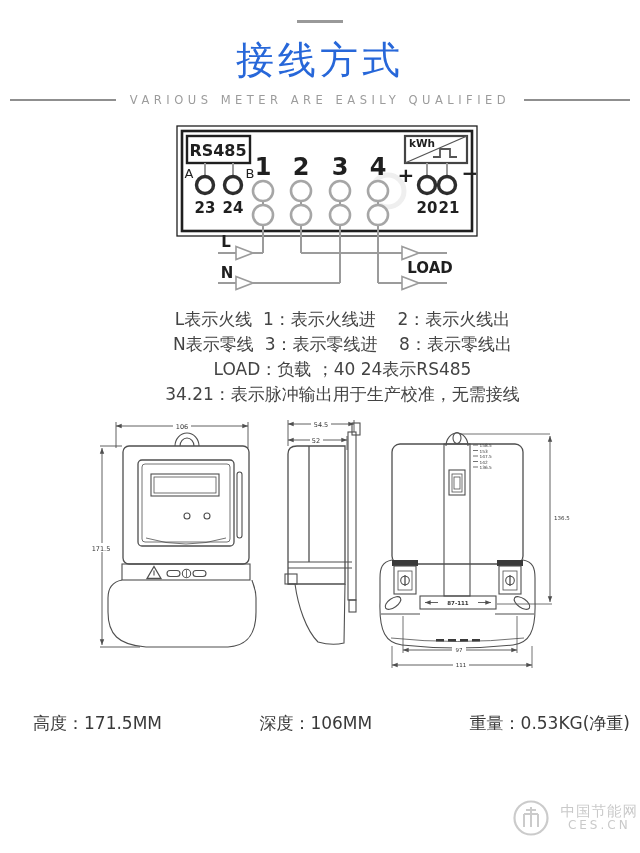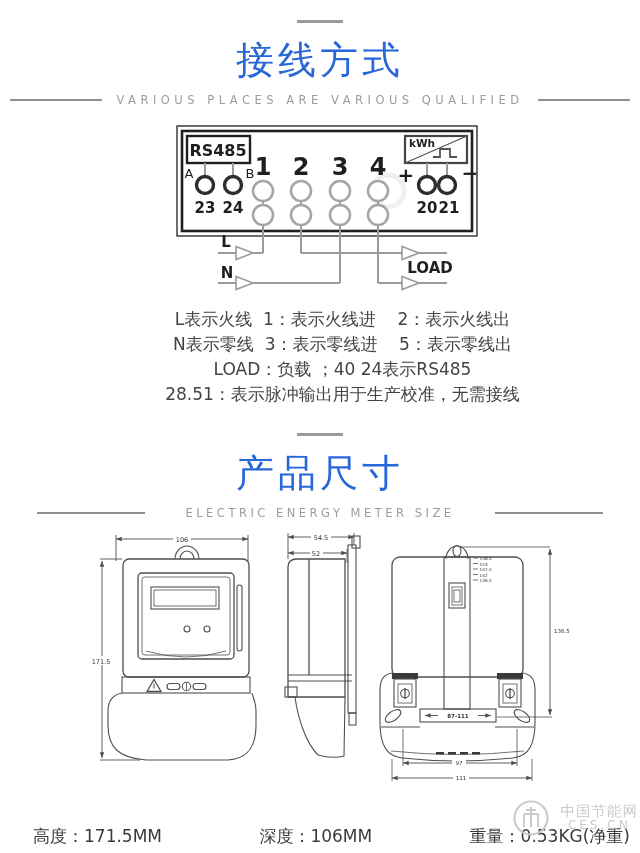--- a/index.html
+++ b/index.html
@@ -60,21 +60,21 @@
 </head>
 <body>
 
 <div class="page">
 
   <div class="sec-header first">
     <div class="tick"></div>
     <div class="sec-title">接线方式</div>
     <div class="sub-row">
       <span class="hline grow"></span>
-      <span class="sub-text">VARIOUS PLACES ARE VARIOUS QUALIFIED</span>
+      <span class="sub-text">VARIOUS METER ARE EASILY QUALIFIED</span>
       <span class="hline grow"></span>
     </div>
   </div>
 
   <svg class="wiring-svg" width="640" height="180" viewBox="0 0 640 180">
 
     <circle cx="388" cy="70" r="16" stroke="#efefef" stroke-width="5" fill="none"></circle>
 
     <g>
       <rect x="177" y="5" width="300" height="110" fill="#fff" class="blk" stroke-width="1.3"></rect>
@@ -149,34 +149,25 @@
       <text class="t-pm" x="470" y="59" text-anchor="middle">−</text>
       <circle class="term-dark" cx="427" cy="64" r="8.5"></circle>
       <circle class="term-dark" cx="447" cy="64" r="8.5"></circle>
       <text class="t-n23" x="427" y="92" text-anchor="middle">20</text>
       <text class="t-n23" x="449" y="92" text-anchor="middle">21</text>
     </g>
   </svg>
 
   <div class="notes">
     <p>L表示火线  1：表示火线进    2：表示火线出</p>
-    <p>N表示零线  3：表示零线进    5：表示零线出</p>
+    <p>N表示零线  3：表示零线进    8：表示零线出</p>
     <p>LOAD：负载 ；40 24表示RS485</p>
-    <p>28.51：表示脉冲输出用于生产校准，无需接线</p>
+    <p>34.21：表示脉冲输出用于生产校准，无需接线</p>
   </div>
 
-  <div class="sec-header second">
-    <div class="tick"></div>
-    <div class="sec-title">产品尺寸</div>
-    <div class="sub-row short">
-      <span class="hline hline-short"></span>
-      <span class="sub-text">ELECTRIC ENERGY METER SIZE</span>
-      <span class="hline hline-short"></span>
-    </div>
-  </div>
 
   <svg width="640" height="265" viewBox="0 0 640 265" style="margin-top:3px;">
     <defs>
       <marker id="arw" viewBox="0 0 10 10" refX="9" refY="5" markerWidth="7" markerHeight="7" orient="auto-start-reverse">
         <path d="M0,1.5 L9,5 L0,8.5 Z" fill="#4f4f4f"></path>
       </marker>
     </defs>
 
     <g>
       <line class="dim" x1="116" y1="12" x2="116" y2="38"></line>

